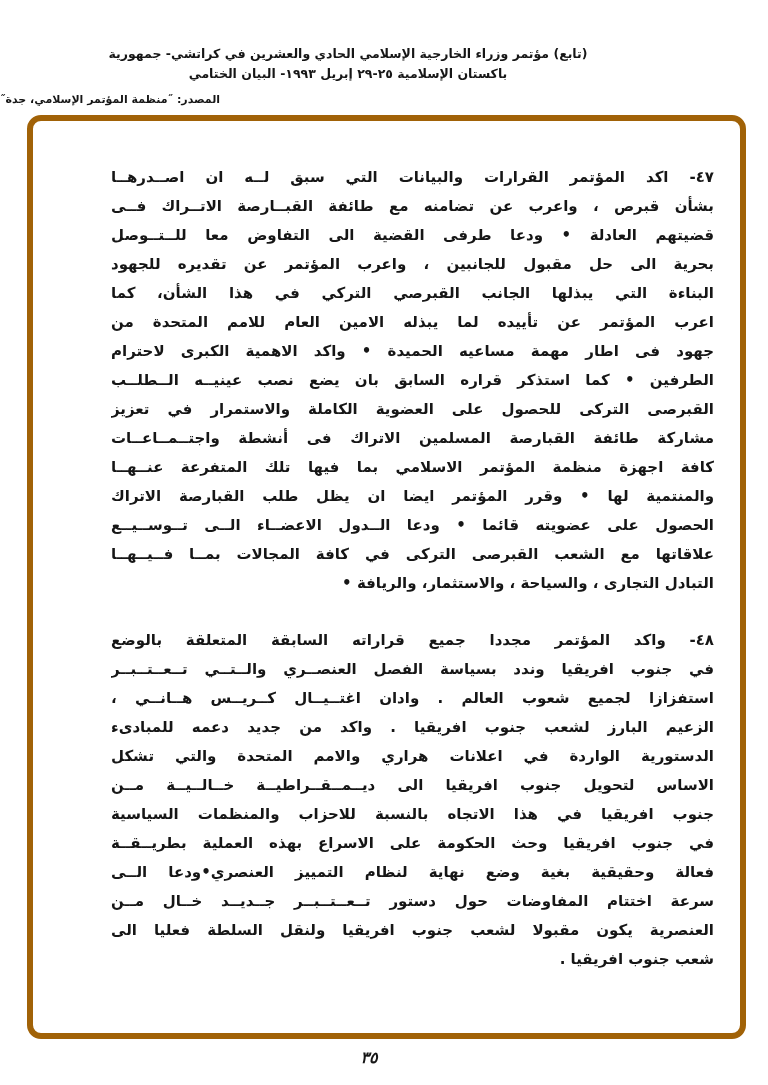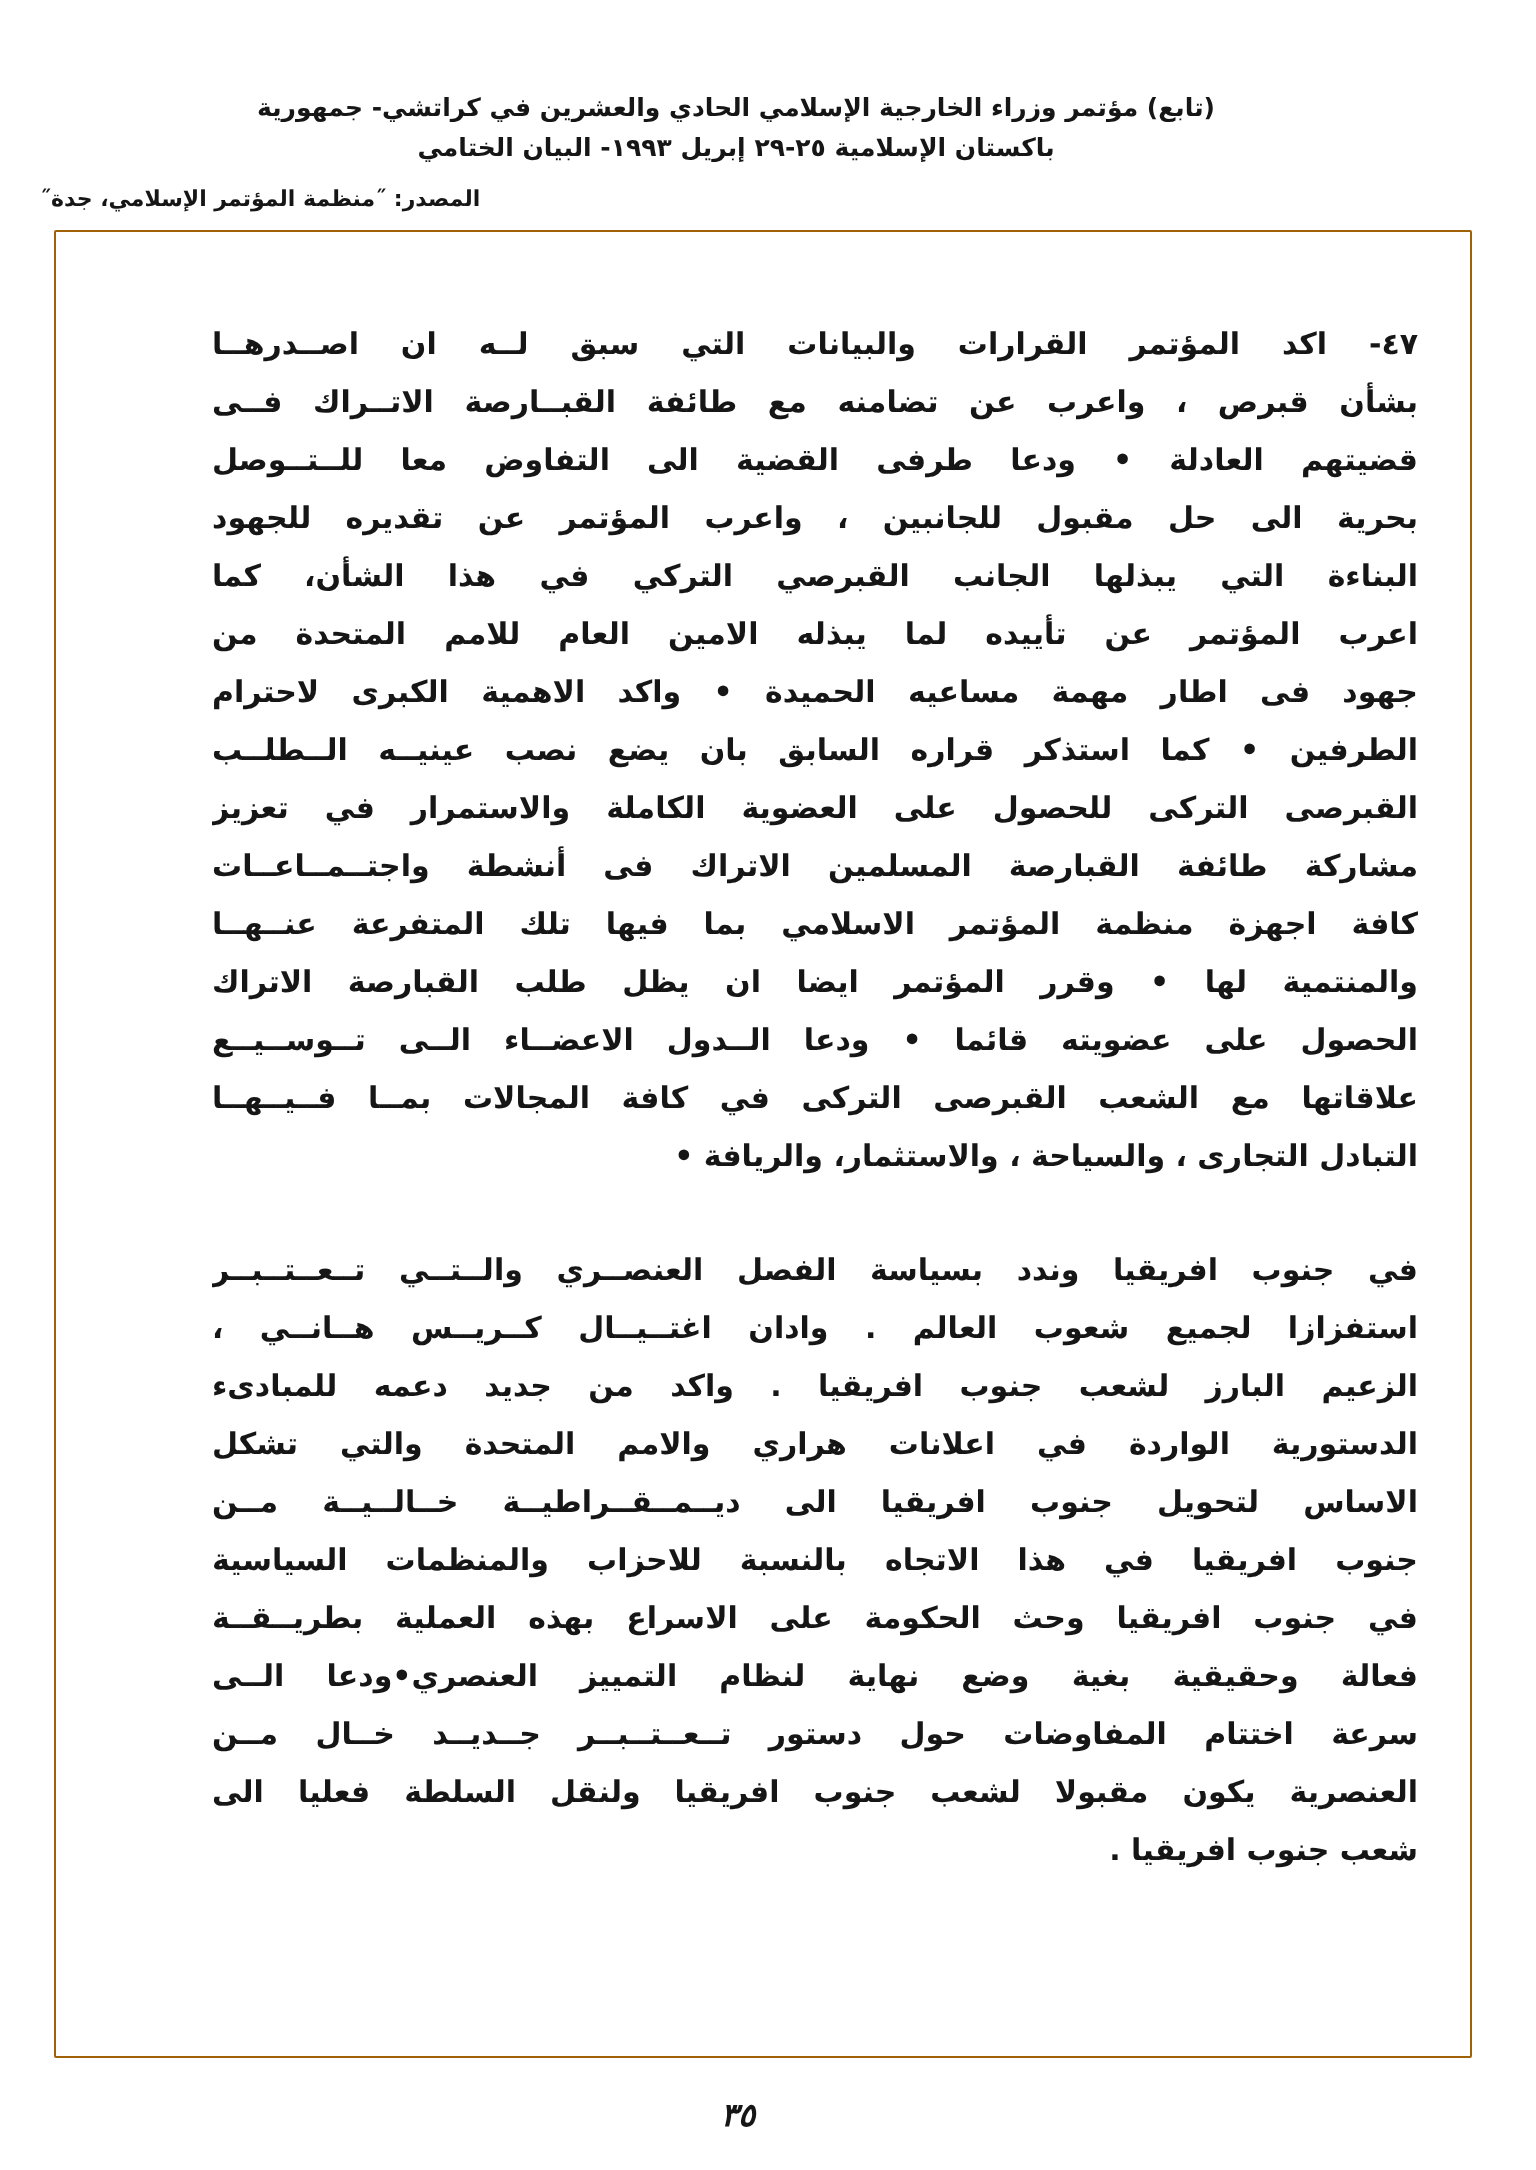--- a/index.html
+++ b/index.html
@@ -15,21 +15,20 @@
     color: #161616;
     overflow: hidden;
   }
 
   
   .page-header {
     position: absolute;
     top: 44px;
     left: 0;
     width: 624px;
-    margin-left: 20px;
   }
   .header-line1 {
     direction: rtl;
     text-align: center;
     font-weight: bold;
     font-size: 12.5px;
     line-height: 20px;
     padding-left: 90px;
     padding-right: 18px;
     letter-spacing: 0;
@@ -44,22 +43,22 @@
     margin-top: 8px;
   }
 
   
   .doc-frame {
     position: absolute;
     left: 27px;
     top: 115px;
     width: 707px;   
     height: 912px;  
-    border: 1px solid #a16207;
-    border-radius: 1px;
+    border: 6px solid #a16207;
+    border-radius: 14px;
     background: #ffffff;
     box-sizing: content-box;
   }
   .doc-content {
     padding: 42px 26px 0 78px;
   }
 
   
   .paragraph { margin: 0; }
   .paragraph + .paragraph { margin-top: 28px; }
@@ -113,20 +112,21 @@
         <div class="line">الطرفين • كما استذكر قراره السابق بان يضع نصب عينيــه الــطلــب</div>
         <div class="line">القبرصى التركى للحصول على العضوية الكاملة والاستمرار في تعزيز</div>
         <div class="line">مشاركة طائفة القبارصة المسلمين الاتراك فى أنشطة واجتــمــاعــات</div>
         <div class="line">كافة اجهزة منظمة المؤتمر الاسلامي بما فيها تلك المتفرعة عنــهــا</div>
         <div class="line">والمنتمية لها • وقرر المؤتمر ايضا ان يظل طلب القبارصة الاتراك</div>
         <div class="line">الحصول على عضويته قائما • ودعا الــدول الاعضــاء الــى تــوســيــع</div>
         <div class="line">علاقاتها مع الشعب القبرصى التركى في كافة المجالات بمــا فــيــهــا</div>
         <div class="line last">التبادل التجارى ، والسياحة ، والاستثمار، والريافة •</div>
       </div>
       <div class="paragraph">
+        <div class="line">٤٨-   واكد المؤتمر مجددا جميع قراراته السابقة المتعلقة بالوضع</div>
         <div class="line">في جنوب افريقيا وندد بسياسة الفصل العنصــري والــتــي تــعــتــبــر</div>
         <div class="line">استفزازا لجميع شعوب العالم . وادان اغتــيــال كــريــس هــانــي ،</div>
         <div class="line">الزعيم البارز لشعب جنوب افريقيا . واكد من جديد دعمه للمبادىء</div>
         <div class="line">الدستورية الواردة في اعلانات هراري والامم المتحدة والتي تشكل</div>
         <div class="line">الاساس لتحويل جنوب افريقيا الى ديــمــقــراطيــة خــالــيــة مــن</div>
         <div class="line">جنوب افريقيا في هذا الاتجاه بالنسبة للاحزاب والمنظمات السياسية</div>
         <div class="line">في جنوب افريقيا وحث الحكومة على الاسراع بهذه العملية بطريــقــة</div>
         <div class="line">فعالة وحقيقية بغية وضع نهاية لنظام التمييز العنصري•ودعا الــى</div>
         <div class="line">سرعة اختتام المفاوضات حول دستور تــعــتــبــر جــديــد خــال مــن</div>
         <div class="line">العنصرية يكون مقبولا لشعب جنوب افريقيا ولنقل السلطة فعليا الى</div>

